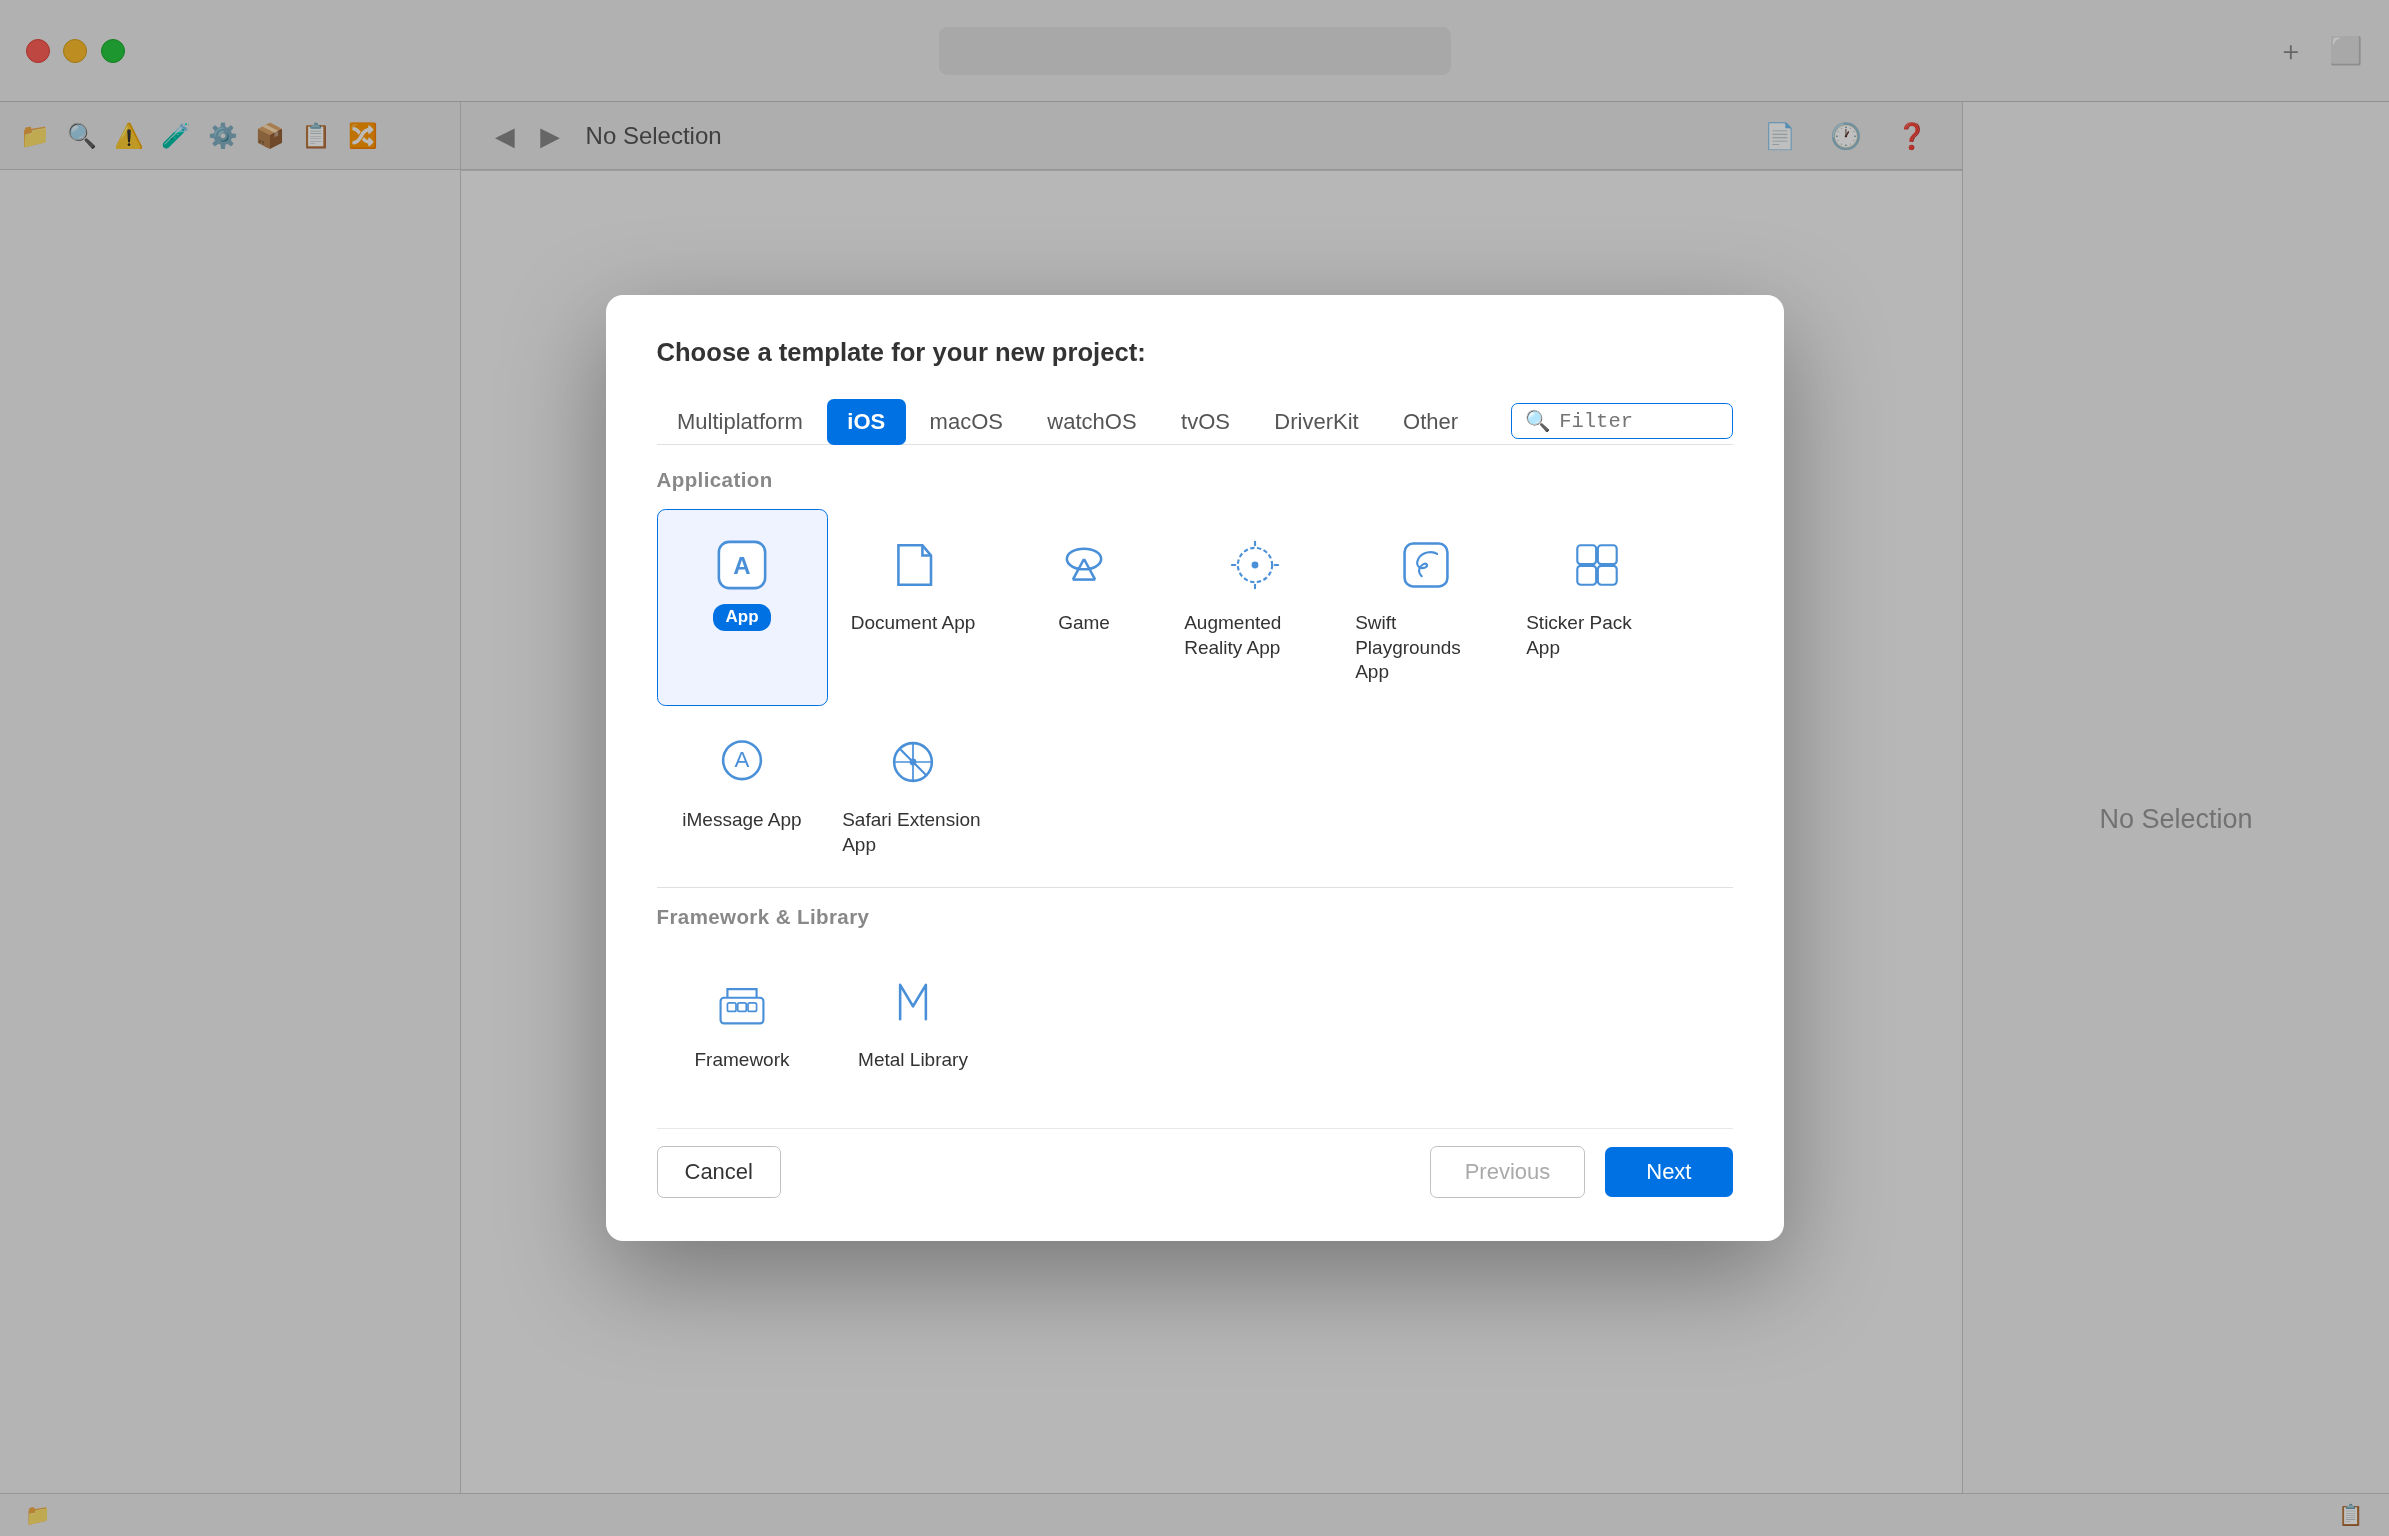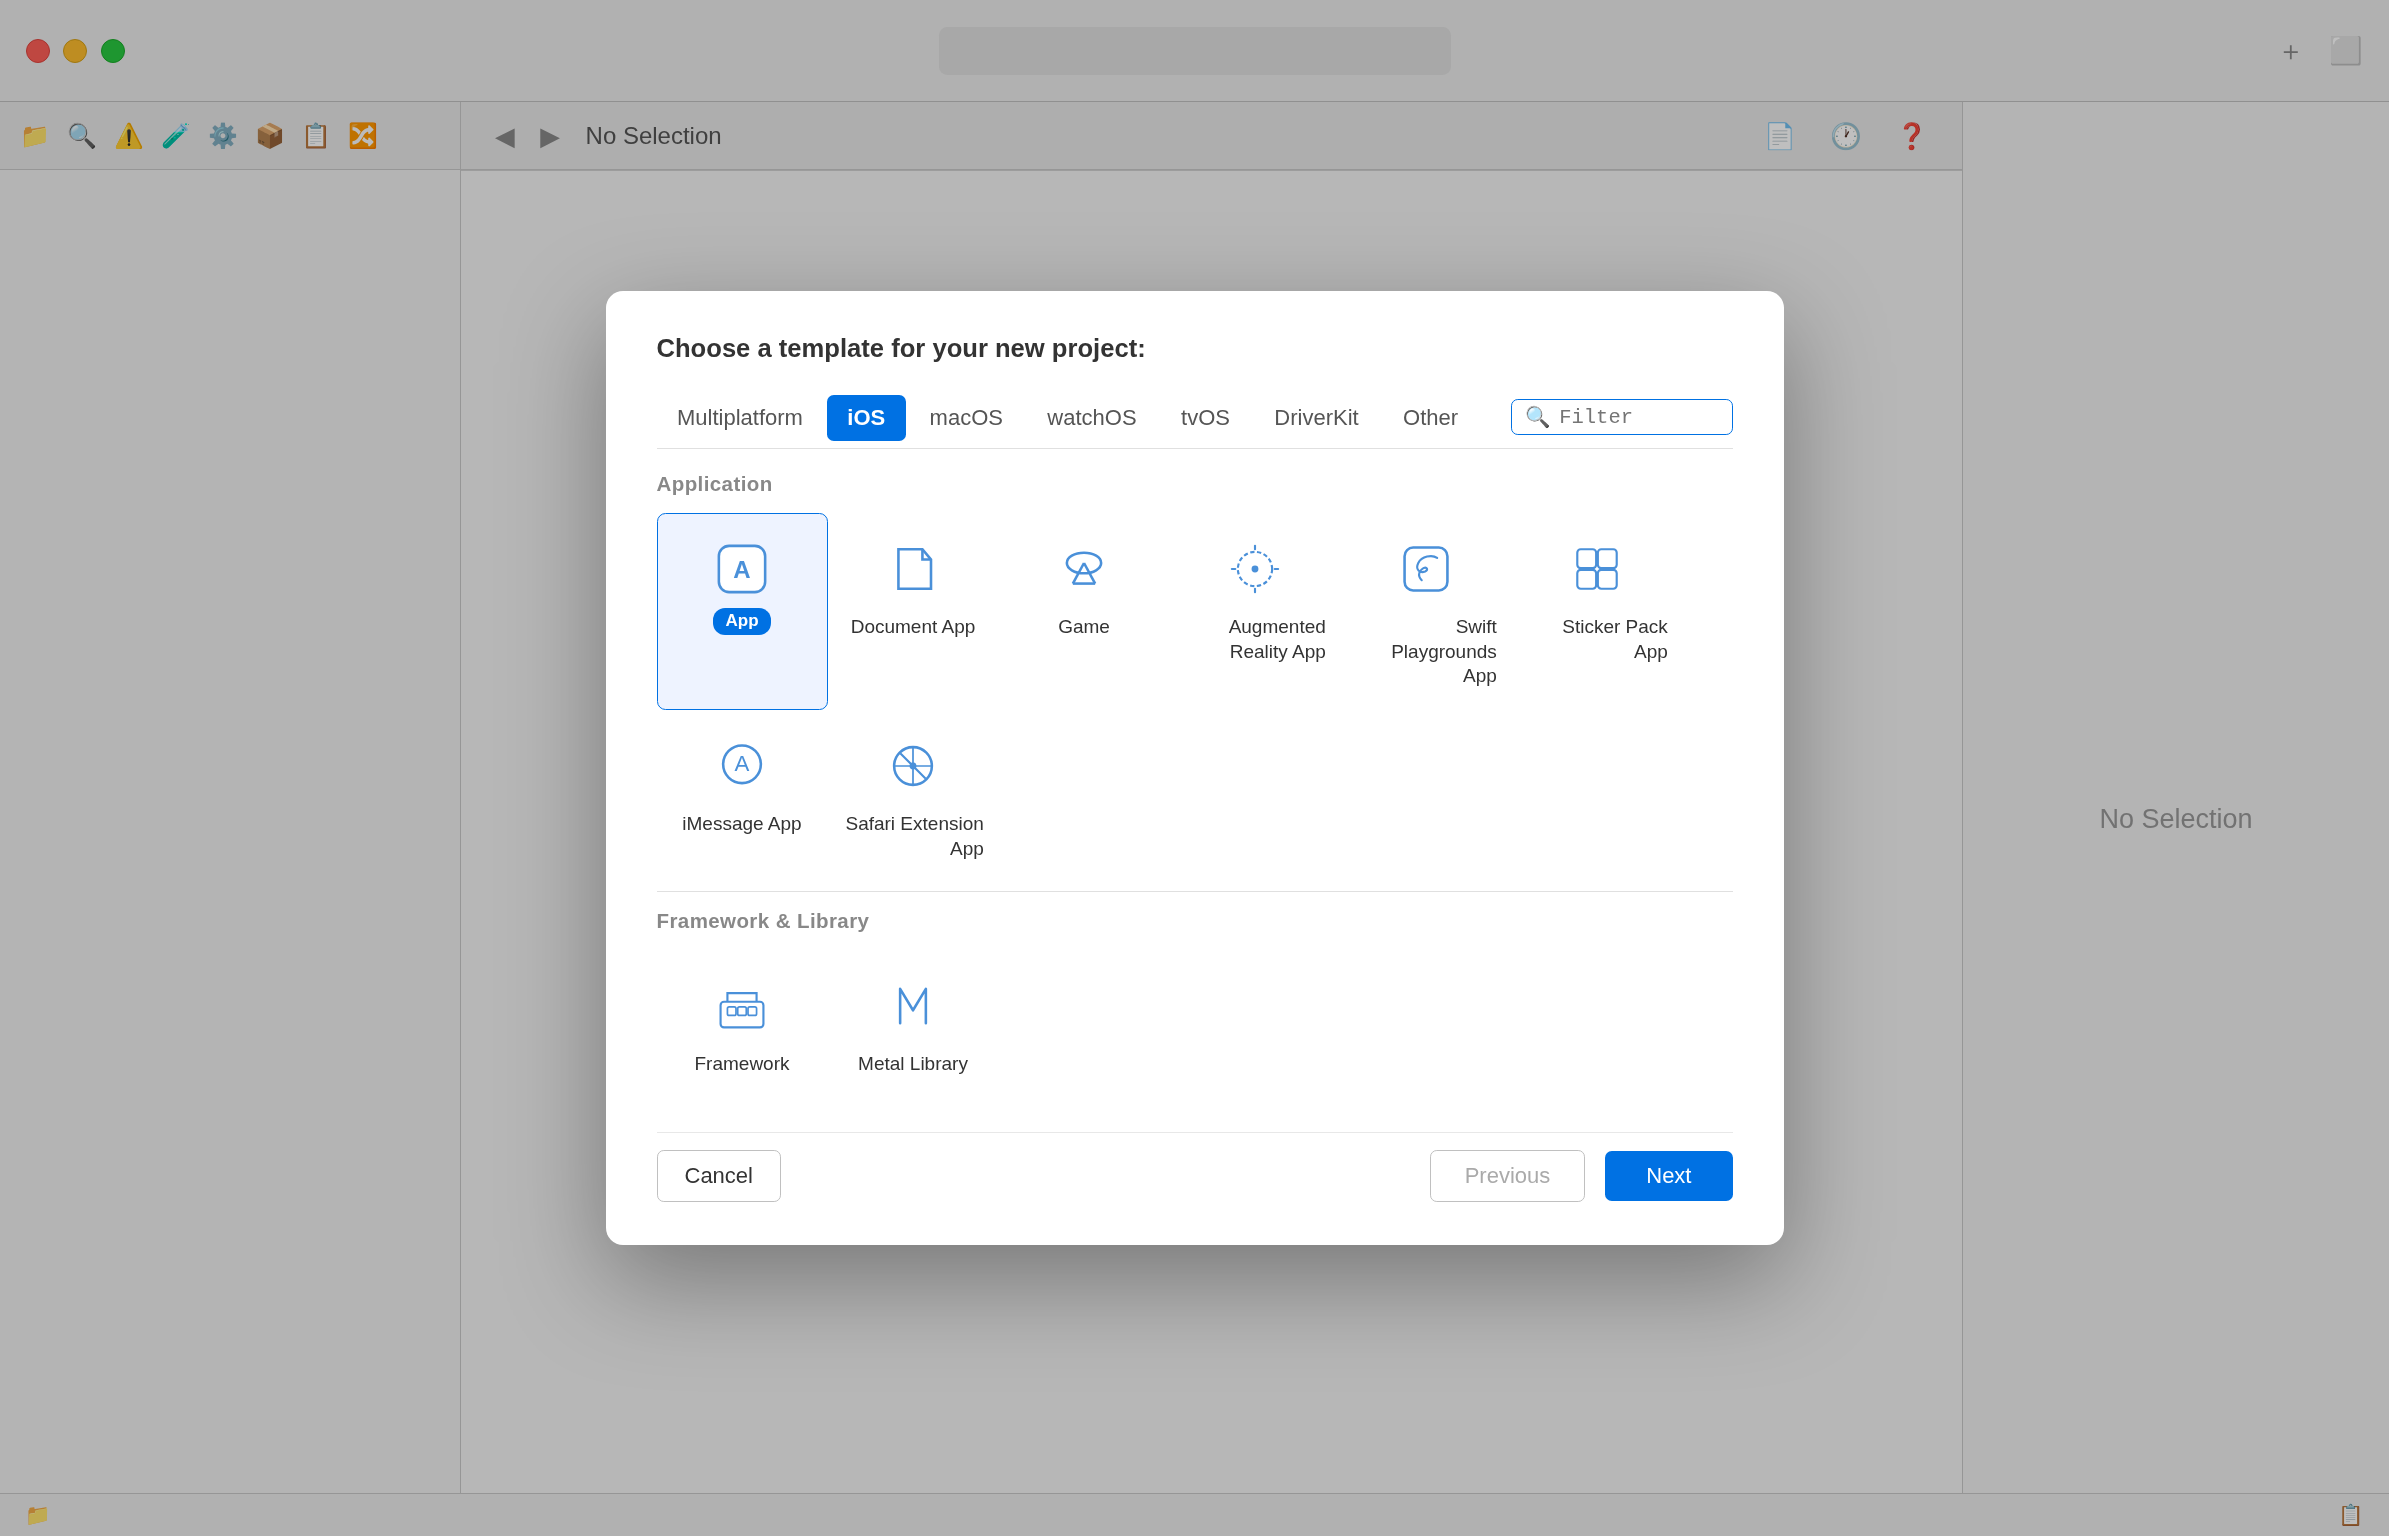--- a/index.html
+++ b/index.html
@@ -175,21 +175,21 @@
       font-weight: 700;
     }
 
     
     .tabs {
       display: flex;
       align-items: center;
       gap: 3.4px;
       margin-bottom: 23px;
       border-bottom: 0.9px solid #e0e0e0;
-      padding-bottom: 8px;
+      padding-bottom: 0;
     }
 
     .tab {
       padding: 10.2px 20.5px;
       font-size: 22px;
       border-radius: 6.8px 6.8px 0 0;
       cursor: pointer;
       color: #555;
       border: none;
       background: none;
@@ -276,21 +276,21 @@
     }
 
     .template-icon-wrap svg {
       width: 60px;
       height: 60px;
     }
 
     .template-label {
       font-size: 19px;
       color: #333;
-      text-align: right;
+      text-align: left;
       line-height: 1.3;
     }
 
     
     .app-badge {
       background: #0071e3;
       color: white;
       font-size: 17px;
       font-weight: 600;
       border-radius: 12px;

